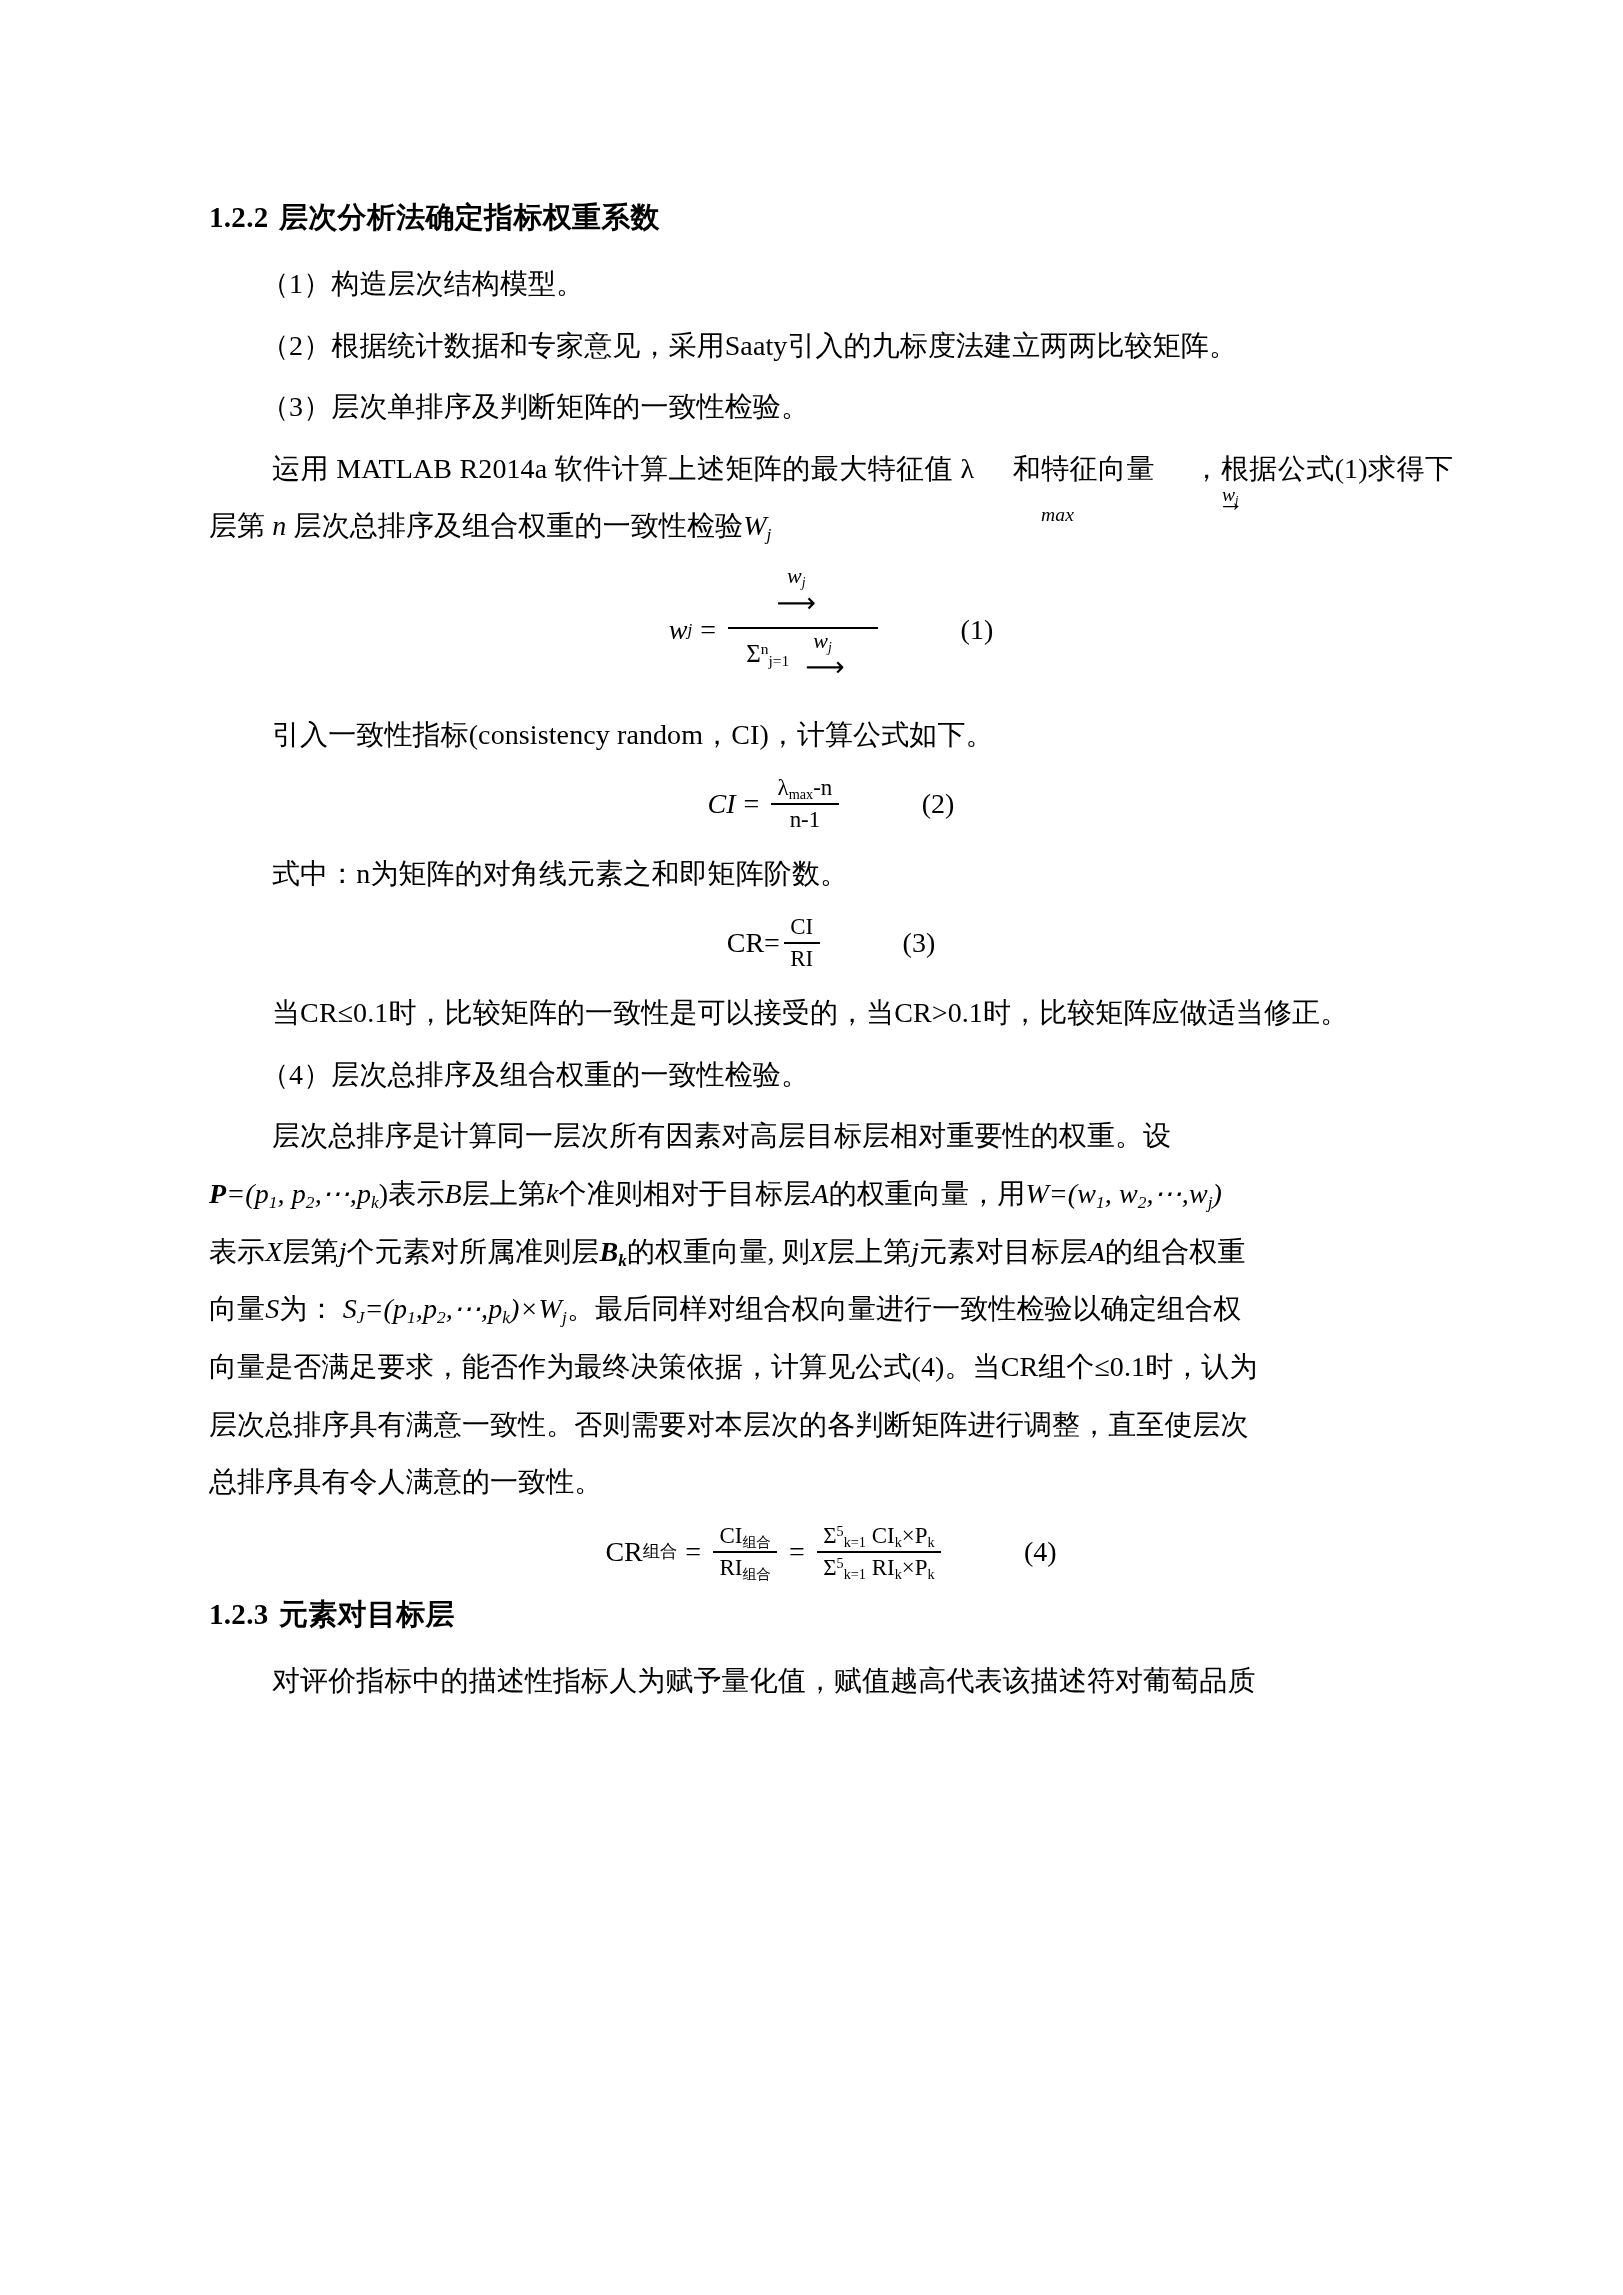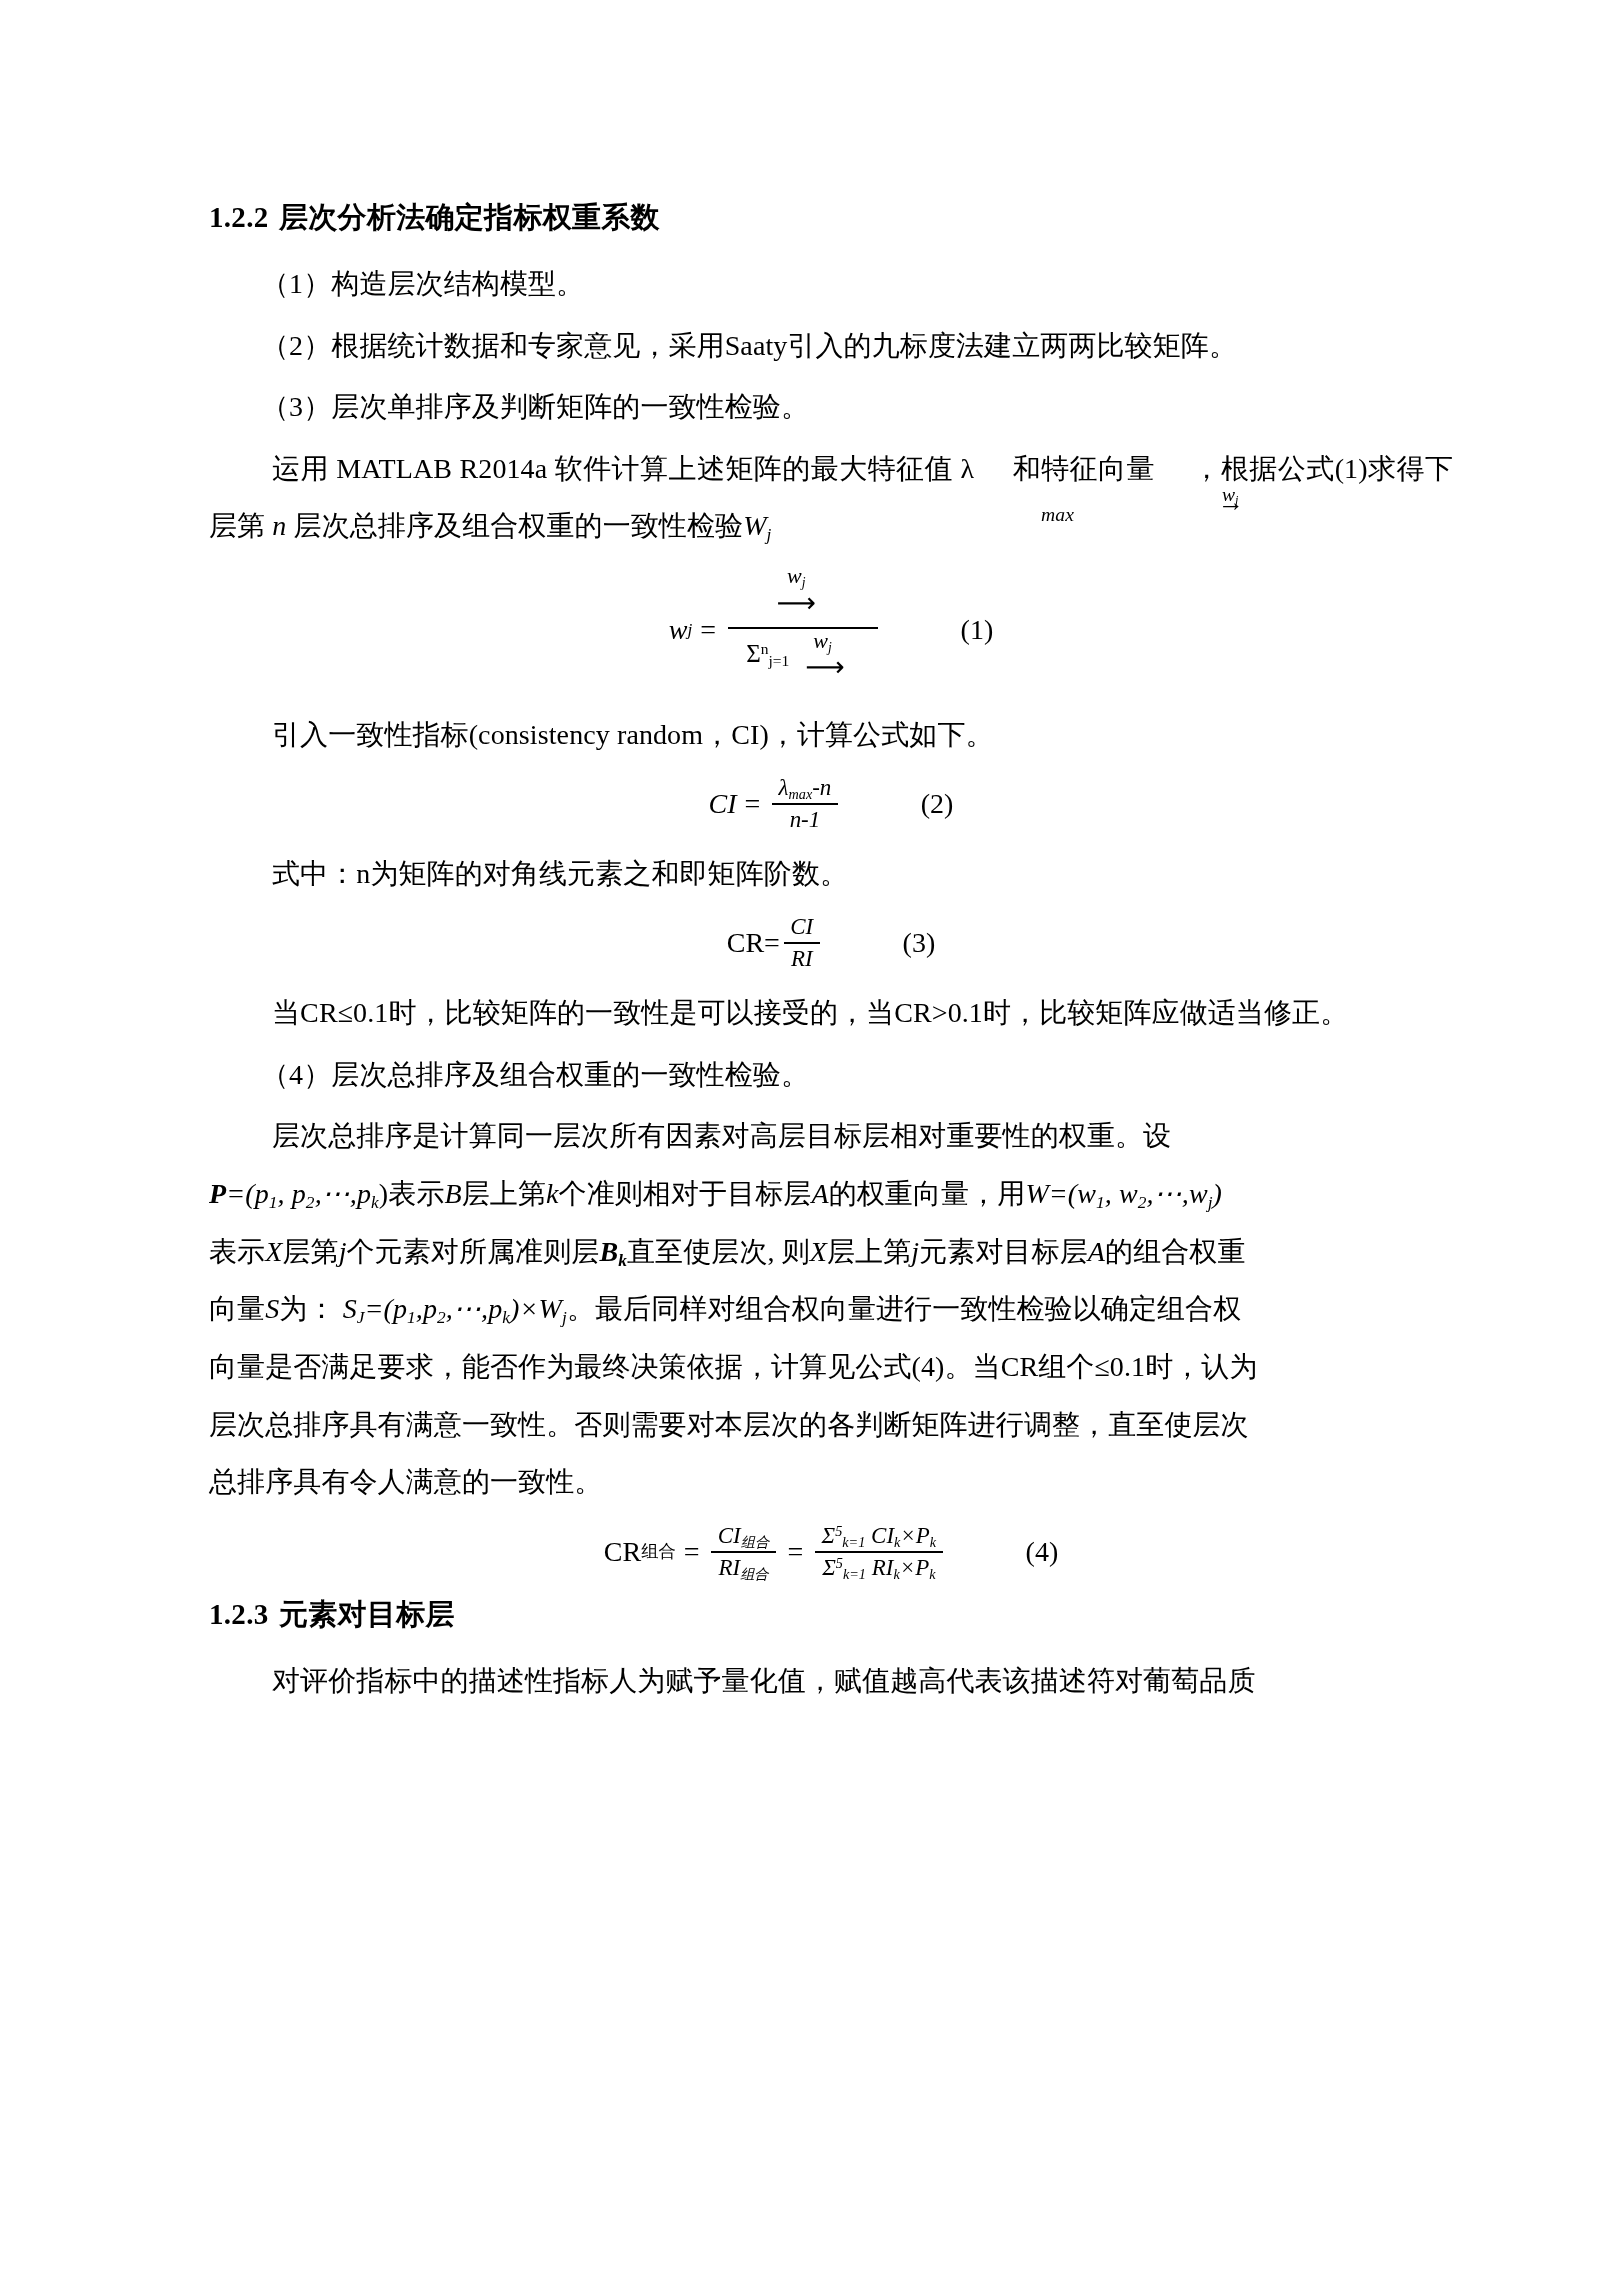--- a/index.html
+++ b/index.html
@@ -138,21 +138,21 @@
     padding: 0 6.5px;
     text-align: center;
     white-space: nowrap;
   }
   .frac > .bar {
     width: 100%;
     height: 2px;
     background: #000;
     margin: 2px 0;
   }
-  .sm { font-size: 0.82em; font-style: italic; }
+  .sm { font-size: 0.82em; }
 
   
   .vec-frac-num {
     position: relative;
     display: inline-block;
     height: 51px;
     min-width: 60px;
   }
   .vec-frac-num .v-lbl {
     position: absolute;
@@ -274,21 +274,21 @@
 
     <p class="para indent-paren">（4）层次总排序及组合权重的一致性检验。</p>
 
     <p class="para indent2 tight">层次总排序是计算同一层次所有因素对高层目标层相对重要性的权重。设</p>
 
     <p class="para tight">
       <span class="bi en">P</span><span class="it en">=(</span><span class="it en">p</span><sub class="it en">1</sub><span class="it en">,&nbsp;</span><span class="it en">p</span><sub class="it en">2</sub><span class="it en">,⋯,</span><span class="it en">p</span><sub class="it en">k</sub><span>)表示</span><span class="it en">B</span><span>层上第</span><span class="it en">k</span><span>个准则相对于目标层</span><span class="it en">A</span><span>的权重向量，用</span><span class="it en">W</span><span class="it en">=(</span><span class="it en">w</span><sub class="it en">1</sub><span class="it en">,&nbsp;</span><span class="it en">w</span><sub class="it en">2</sub><span class="it en">,⋯,</span><span class="it en">w</span><sub class="it en">j</sub><span class="it en">)</span>
     </p>
 
     <p class="para tight">
-      <span>表示</span><span class="it en">X</span><span>层第</span><span class="it en">j</span><span>个元素对所属准则层</span><span class="bi en">B</span><sub class="bi en">k</sub><span>直至使层次, 则</span><span class="it en">X</span><span>层上第</span><span class="it en">j</span><span>元素对目标层</span><span class="it en">A</span><span>的组合权重</span>
+      <span>表示</span><span class="it en">X</span><span>层第</span><span class="it en">j</span><span>个元素对所属准则层</span><span class="bi en">B</span><sub class="bi en">k</sub><span>的权重向量, 则</span><span class="it en">X</span><span>层上第</span><span class="it en">j</span><span>元素对目标层</span><span class="it en">A</span><span>的组合权重</span>
     </p>
 
     <p class="para tight">
       <span>向量</span><span class="it en">S</span><span>为：</span>&nbsp;<span class="it en">S</span><sub class="it en">J</sub><span class="it en">=(</span><span class="it en">p</span><sub class="it en">1</sub><span class="it en">,</span><span class="it en">p</span><sub class="it en">2</sub><span class="it en">,⋯,</span><span class="it en">p</span><sub class="it en">k</sub><span class="it en">)×</span><span class="it en">W</span><sub class="it en">j</sub><span>。最后同样对组合权向量进行一致性检验以确定组合权</span>
     </p>
 
     <p class="para tight">向量是否满足要求，能否作为最终决策依据，计算见公式(4)。当CR组个≤0.1时，认为</p>
     <p class="para tight">层次总排序具有满意一致性。否则需要对本层次的各判断矩阵进行调整，直至使层次</p>
     <p class="para">总排序具有令人满意的一致性。</p>
 

